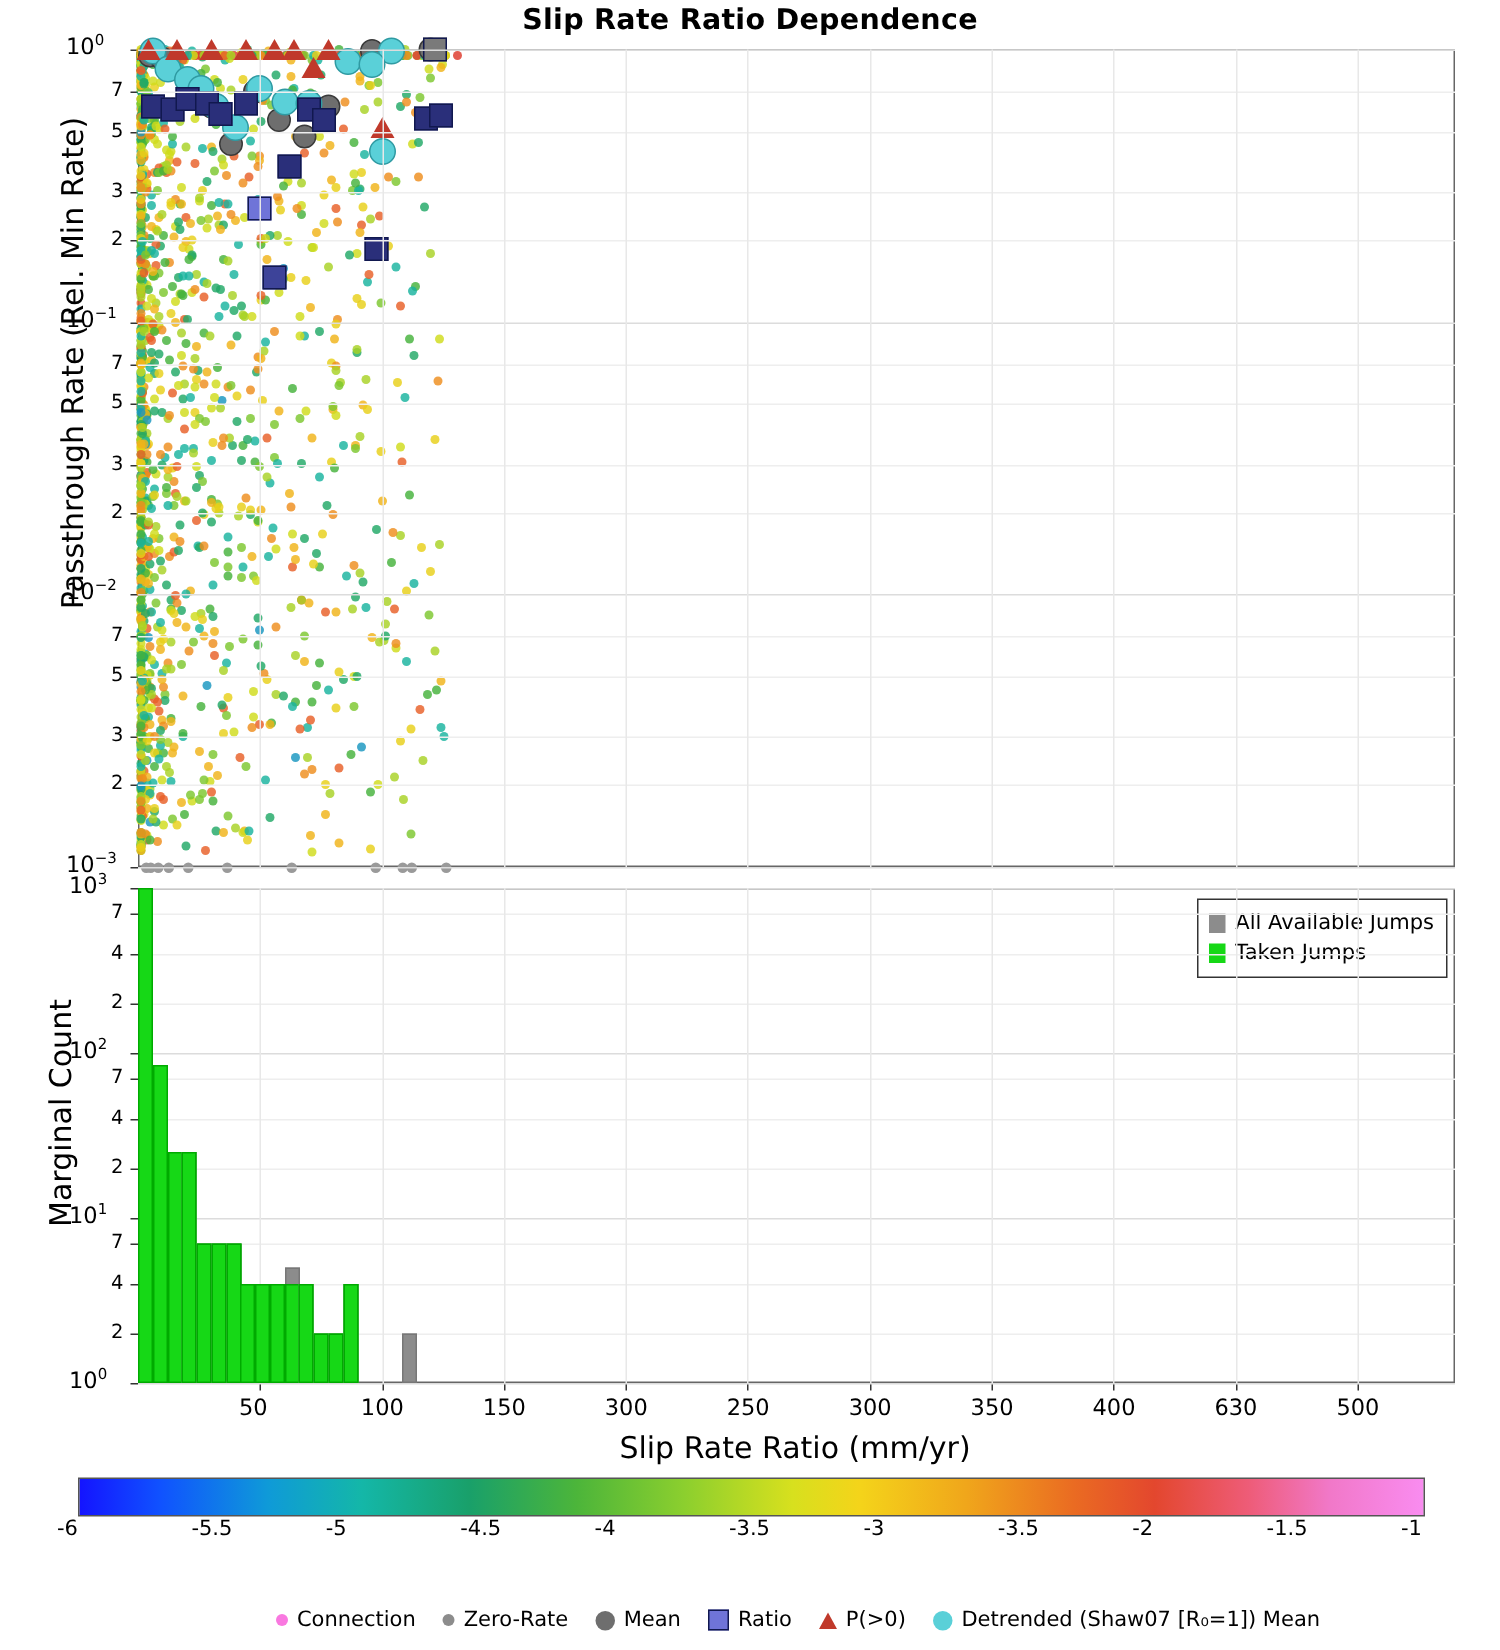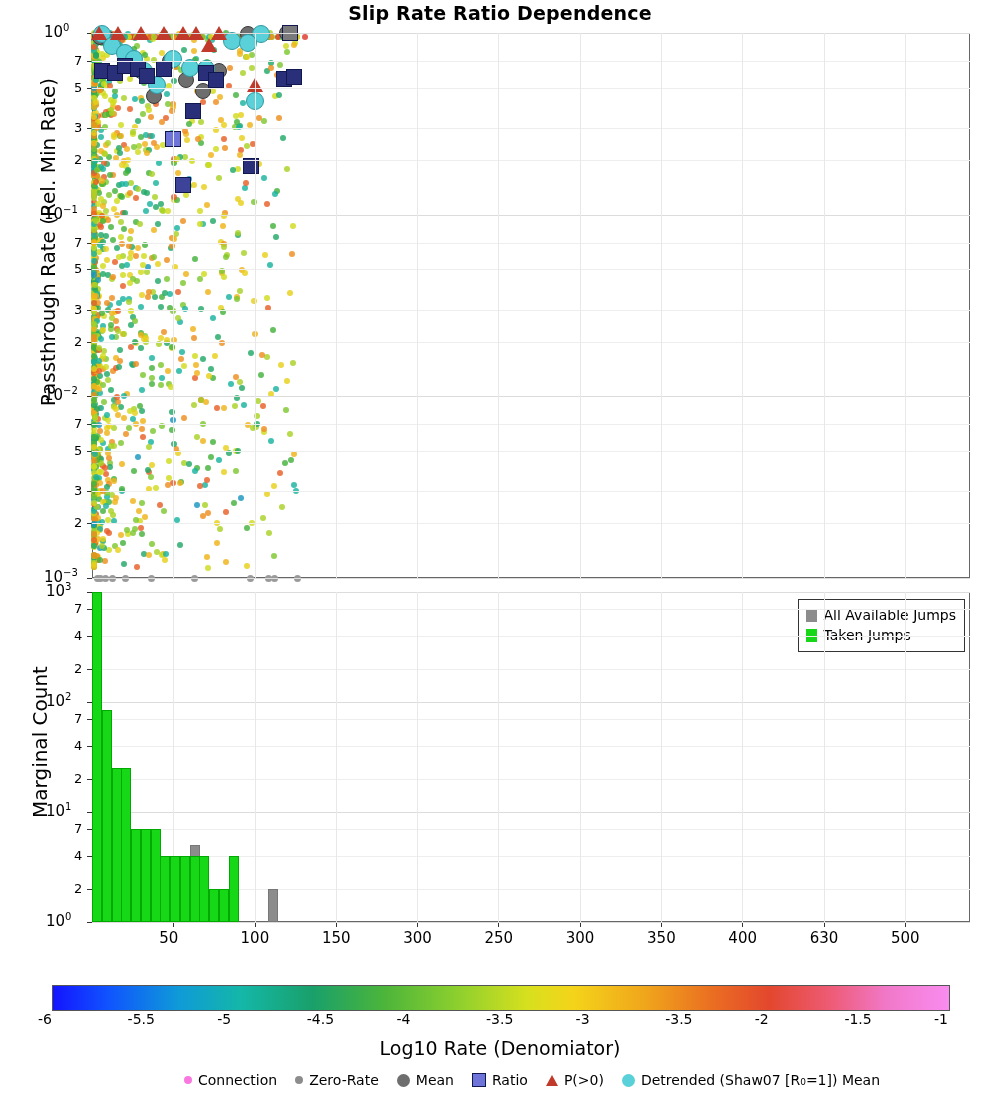--- a/index.html
+++ b/index.html
@@ -81,20 +81,21 @@
   .lg-tri{width:0;height:0;border-left:6px solid transparent;border-right:6px solid transparent;border-bottom:11px solid #c0392b;display:inline-block;}
 </style>
 </head>
 <body>
 
 <div class="fig">
 
   <div id="chart-title">Slip Rate Ratio Dependence</div>
   <div id="ylabel-top">Passthrough Rate (Rel. Min Rate)</div>
   <div id="ylabel-bottom">Marginal Count</div>
+  <div id="xlabel">Slip Rate Ratio (mm/yr)</div>
 
   <div class="panel" id="panel-top"></div>
   <div id="top-ticks">
       <div class="ytick-major" style="left: 44px; top: 22px;">10<sup>0</sup></div>
       <div class="tickmark" style="left: 87px; top: 33px; width: 5px; height: 1px;"></div>
       <div class="tick-lbl" style="left: 74px; top: 53.1405px;">7</div>
       <div class="tickmark" style="left: 87px; top: 61px; width: 5px; height: 1px;"></div>
       <div class="tick-lbl" style="left: 74px; top: 79.6871px;">5</div>
       <div class="tickmark" style="left: 87px; top: 88px; width: 5px; height: 1px;"></div>
       <div class="tick-lbl" style="left: 74px; top: 119.99px;">3</div>
@@ -1855,21 +1856,20 @@
       <div class="tick-lbl" style="left: 217.2px; top: 0px;">-5</div>
       <div class="tick-lbl" style="left: 306.8px; top: 0px;">-4.5</div>
       <div class="tick-lbl" style="left: 396.4px; top: 0px;">-4</div>
       <div class="tick-lbl" style="left: 486px; top: 0px;">-3.5</div>
       <div class="tick-lbl" style="left: 575.6px; top: 0px;">-3</div>
       <div class="tick-lbl" style="left: 665.2px; top: 0px;">-3.5</div>
       <div class="tick-lbl" style="left: 754.8px; top: 0px;">-2</div>
       <div class="tick-lbl" style="left: 844.4px; top: 0px;">-1.5</div>
       <div class="tick-lbl" style="left: 934px; top: 0px;">-1</div>
     </div>
-  <div id="cbar-label">Log10 Rate (Denomiator)</div>
 
   <div id="marker-legend">
       <div class="item">
         <span class="lg-dot" style="width: 8px; height: 8px; background: rgb(249, 120, 224);"></span>
         <span>Connection</span>
       </div>
       <div class="item">
         <span class="lg-dot" style="width: 8px; height: 8px; background: rgb(140, 140, 140);"></span>
         <span>Zero-Rate</span>
       </div>

